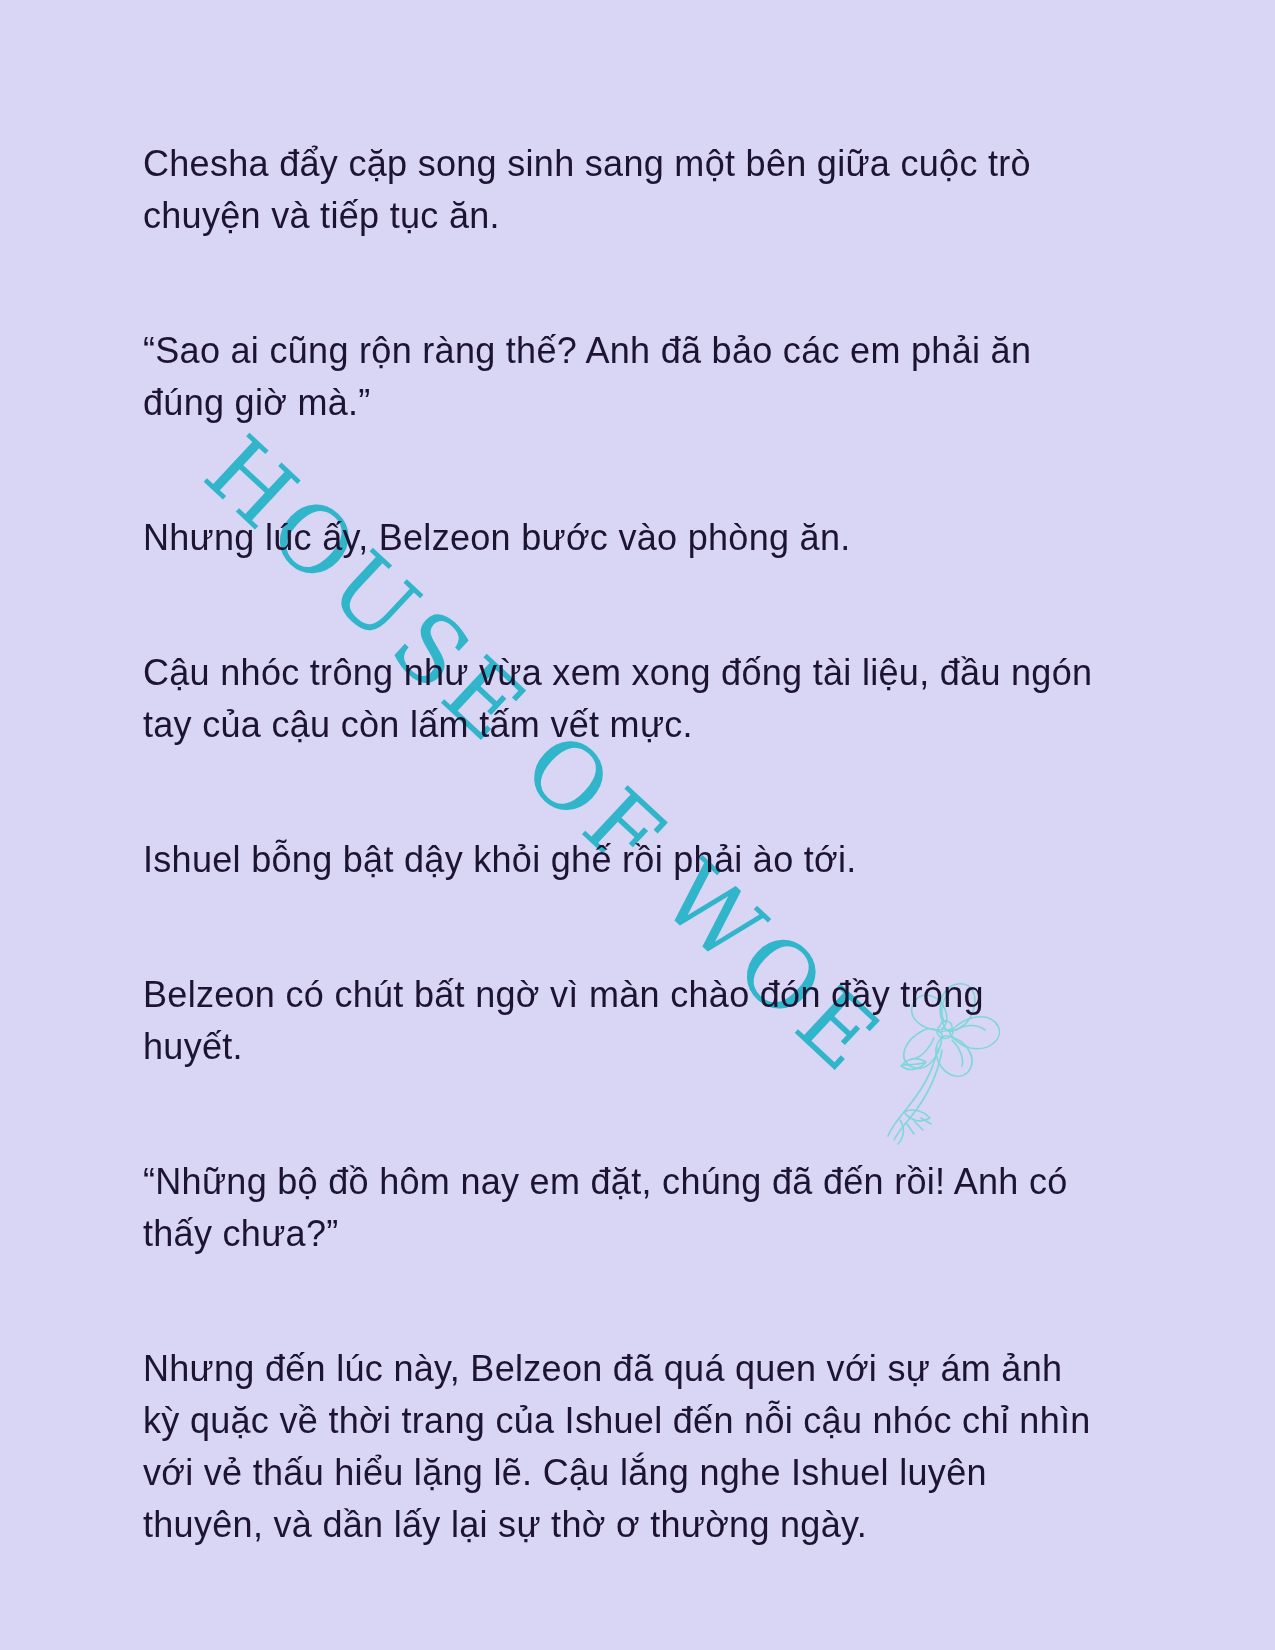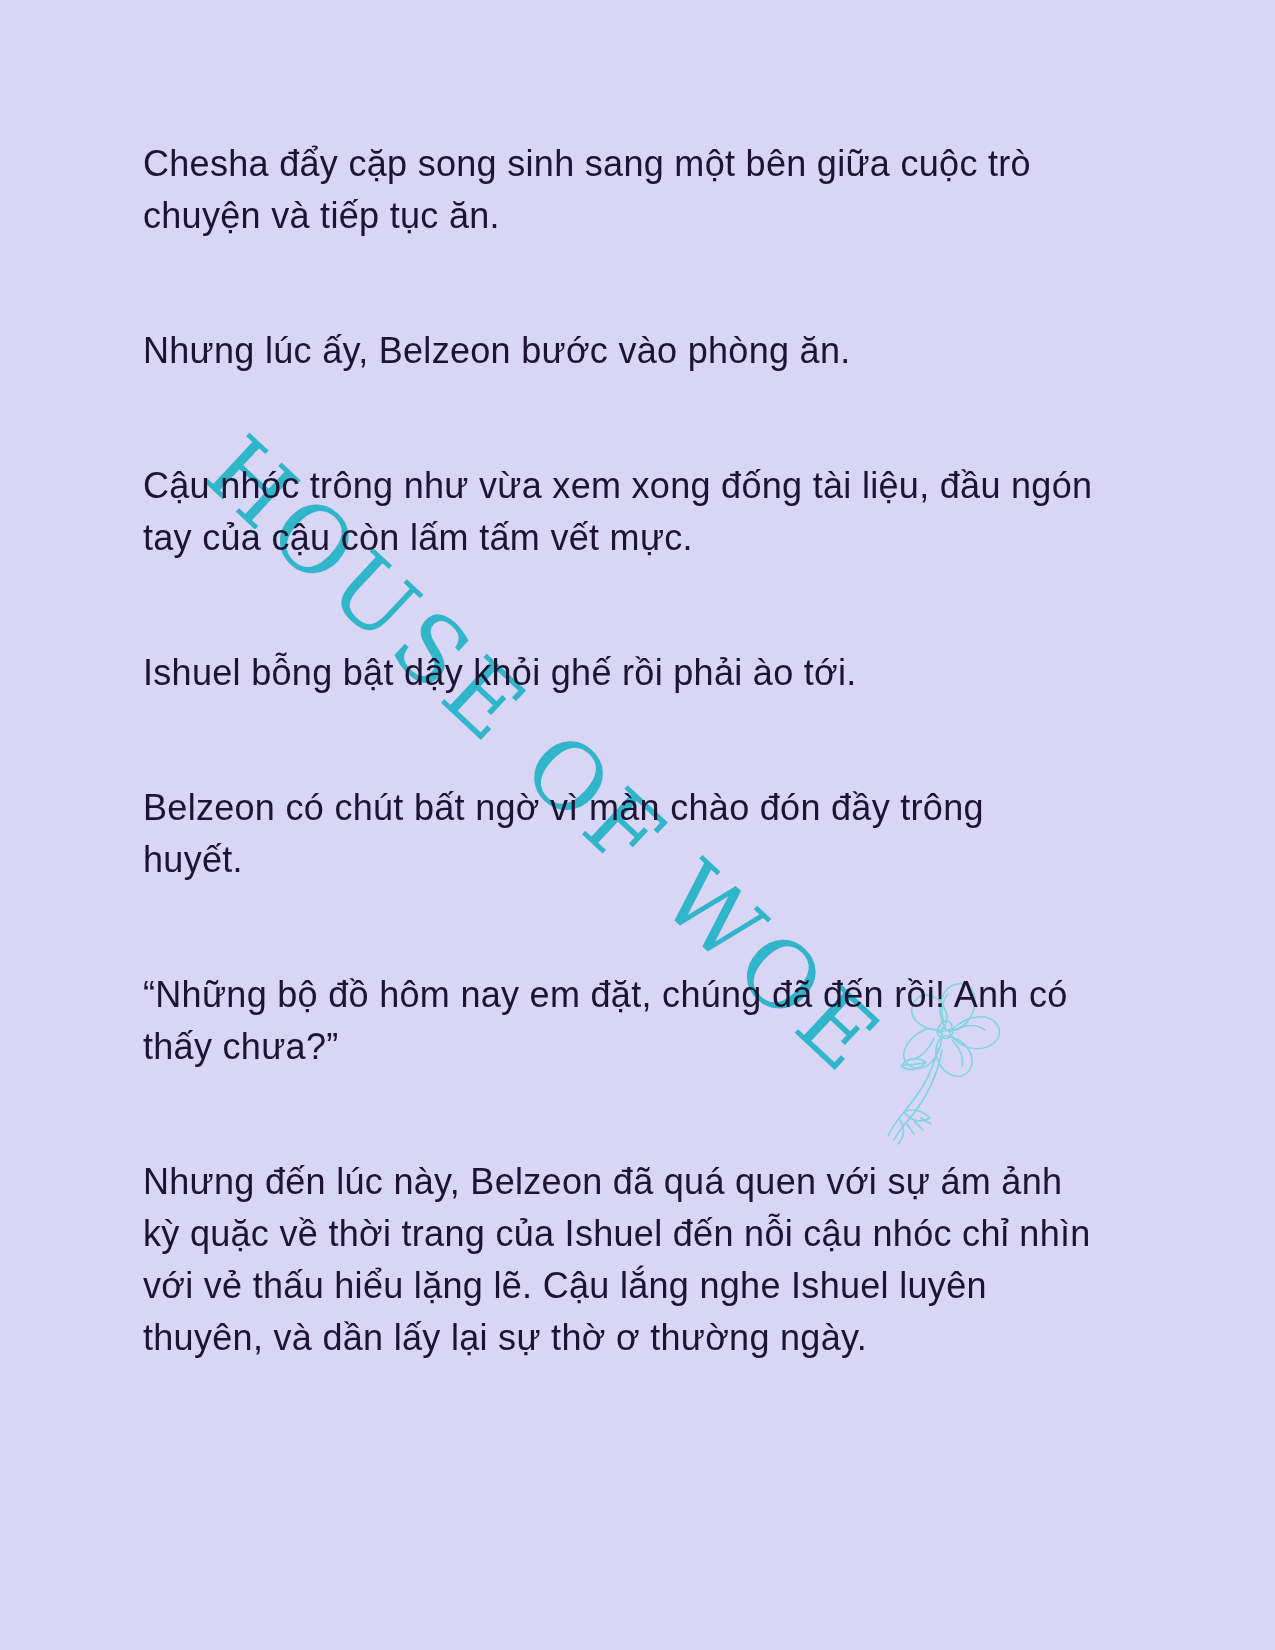--- a/index.html
+++ b/index.html
@@ -82,20 +82,21 @@
       <path d="M29,87 C36,87 44,86 50,85"></path>
 
       <path d="M30,134 C38,130 48,132 56,140 C46,146 36,142 30,134 Z"></path>
       <path d="M26,142 C31,150 31,158 24,166"></path>
       <path d="M33,146 l7,10 M40,143 l9,9 M47,140 l10,6"></path>
     </g>
   </svg>
 
   <div class="content">
     <p>Chesha đẩy cặp song sinh sang một bên giữa cuộc trò chuyện và tiếp tục ăn.</p>
+    <p>“Sao ai cũng rộn ràng thế? Anh đã bảo các em phải ăn đúng giờ mà.”</p>
     <p>Nhưng lúc ấy, Belzeon bước vào phòng ăn.</p>
     <p>Cậu nhóc trông như vừa xem xong đống tài liệu, đầu ngón tay của cậu còn lấm tấm vết mực.</p>
     <p>Ishuel bỗng bật dậy khỏi ghế rồi phải ào tới.</p>
     <p>Belzeon có chút bất ngờ vì màn chào đón đầy trông huyết.</p>
     <p>“Những bộ đồ hôm nay em đặt, chúng đã đến rồi! Anh có thấy chưa?”</p>
     <p>Nhưng đến lúc này, Belzeon đã quá quen với sự ám ảnh kỳ quặc về thời trang của Ishuel đến nỗi cậu nhóc chỉ nhìn với vẻ thấu hiểu lặng lẽ. Cậu lắng nghe Ishuel luyên thuyên, và dần lấy lại sự thờ ơ thường ngày.</p>
   </div>
 
 </div>
 

